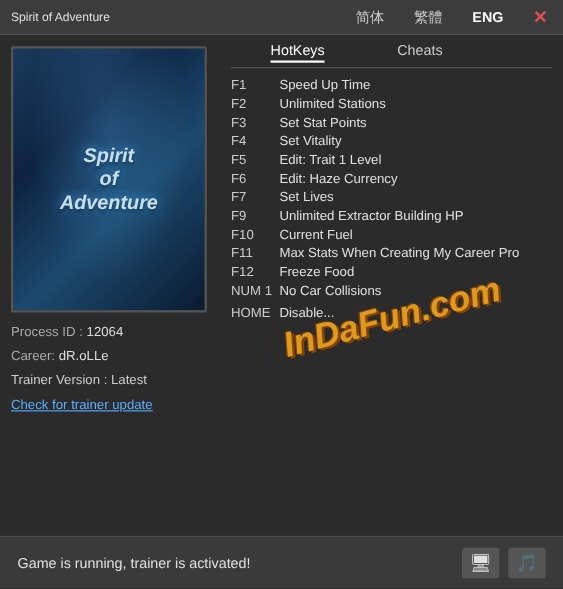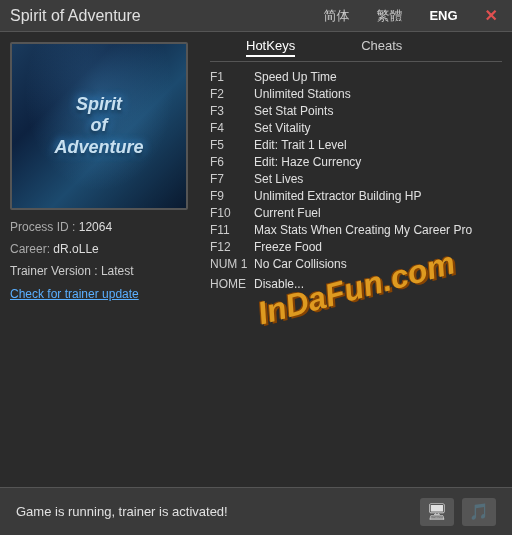--- a/index.html
+++ b/index.html
@@ -18,21 +18,21 @@
       display: flex;
       align-items: center;
       justify-content: space-between;
       background: #3c3c3c;
       padding: 4px 10px;
       height: 32px;
       border-bottom: 1px solid #555;
     }
     #title-text {
       color: #e0e0e0;
-      font-size: 16px;
+      font-size: 11px;
     }
     #lang-bar {
       display: flex;
       align-items: center;
       gap: 19px;
     }
     .lang-btn {
       color: #ccc;
       font-size: 13px;
       cursor: pointer;
@@ -61,21 +61,21 @@
       width: 200px;
       padding: 10px;
       display: flex;
       flex-direction: column;
       gap: 10px;
       background: #2b2b2b;
     }
 
     #game-cover {
       width: 178px;
-      height: 168px;
+      height: 242px;
       background: linear-gradient(135deg, #1a3a5c 0%, #0d2240 30%, #1c4a6e 60%, #0a1a30 100%);
       border: 2px solid #555;
       border-radius: 2px;
       display: flex;
       align-items: center;
       justify-content: center;
       position: relative;
       overflow: hidden;
     }
     #game-cover-text {

